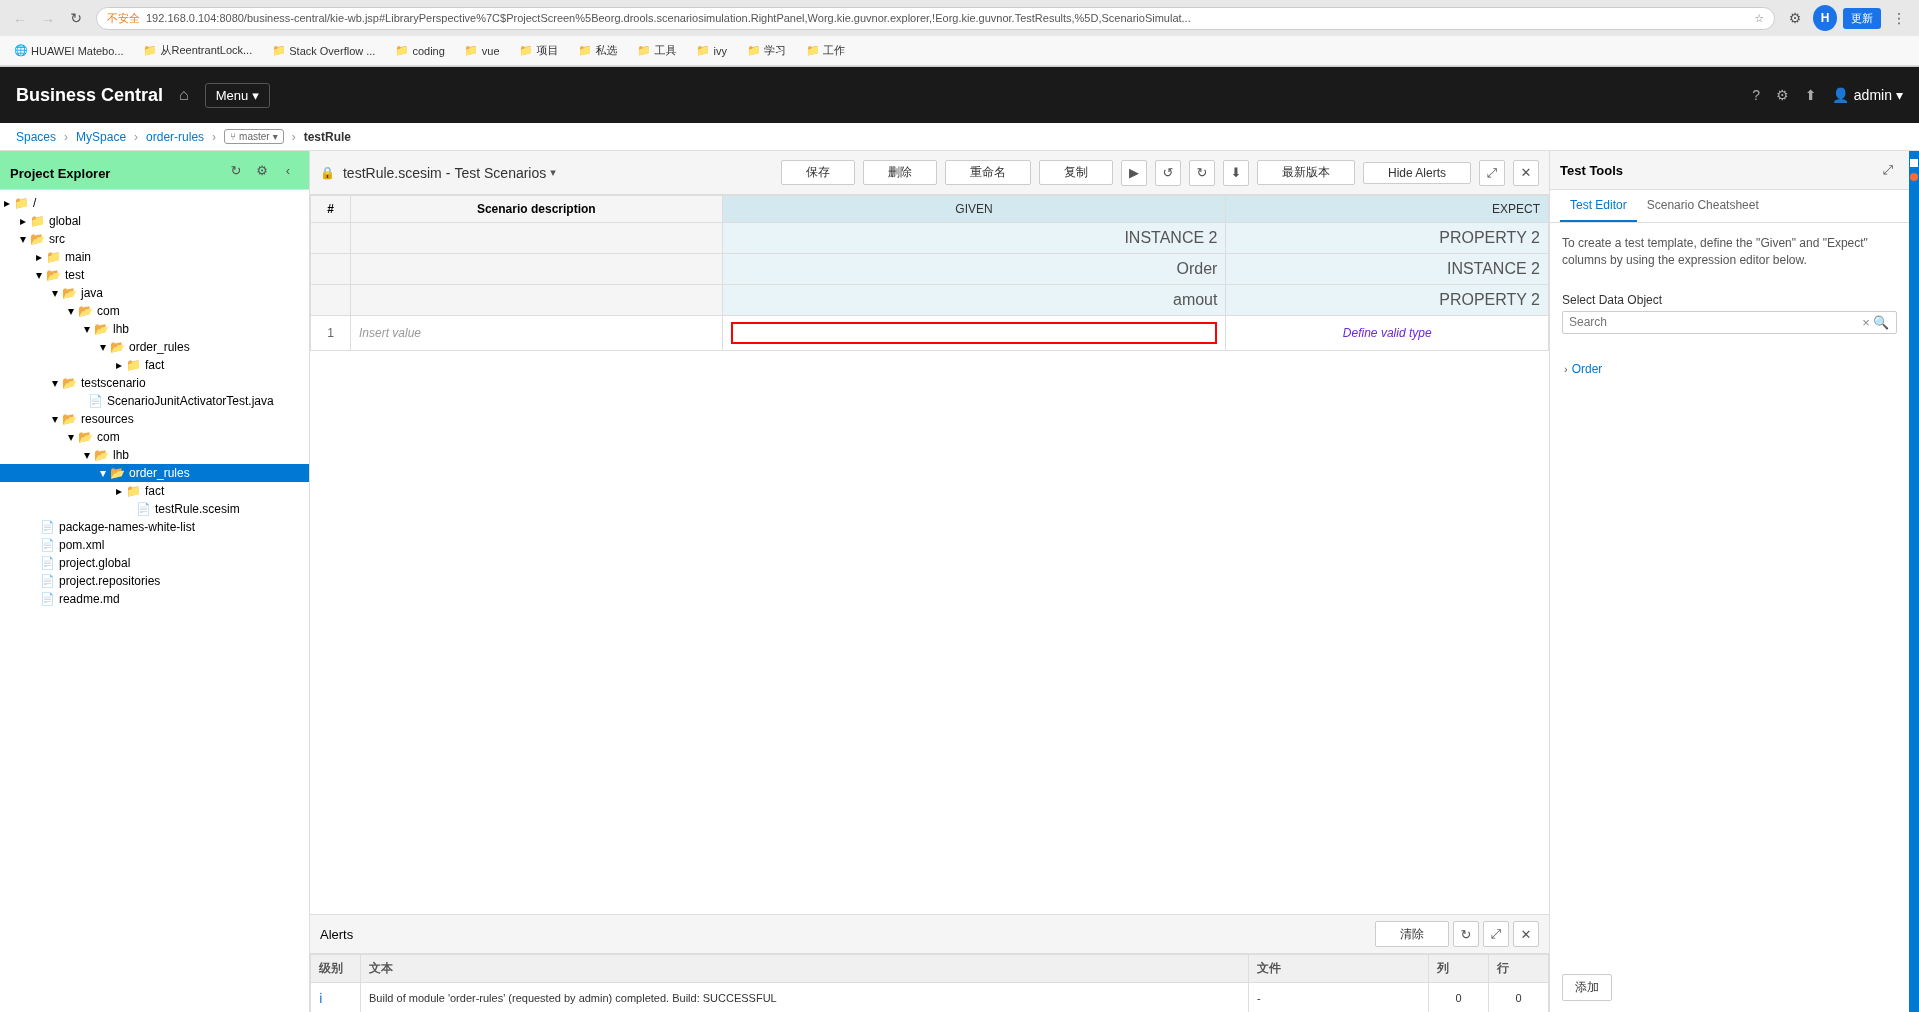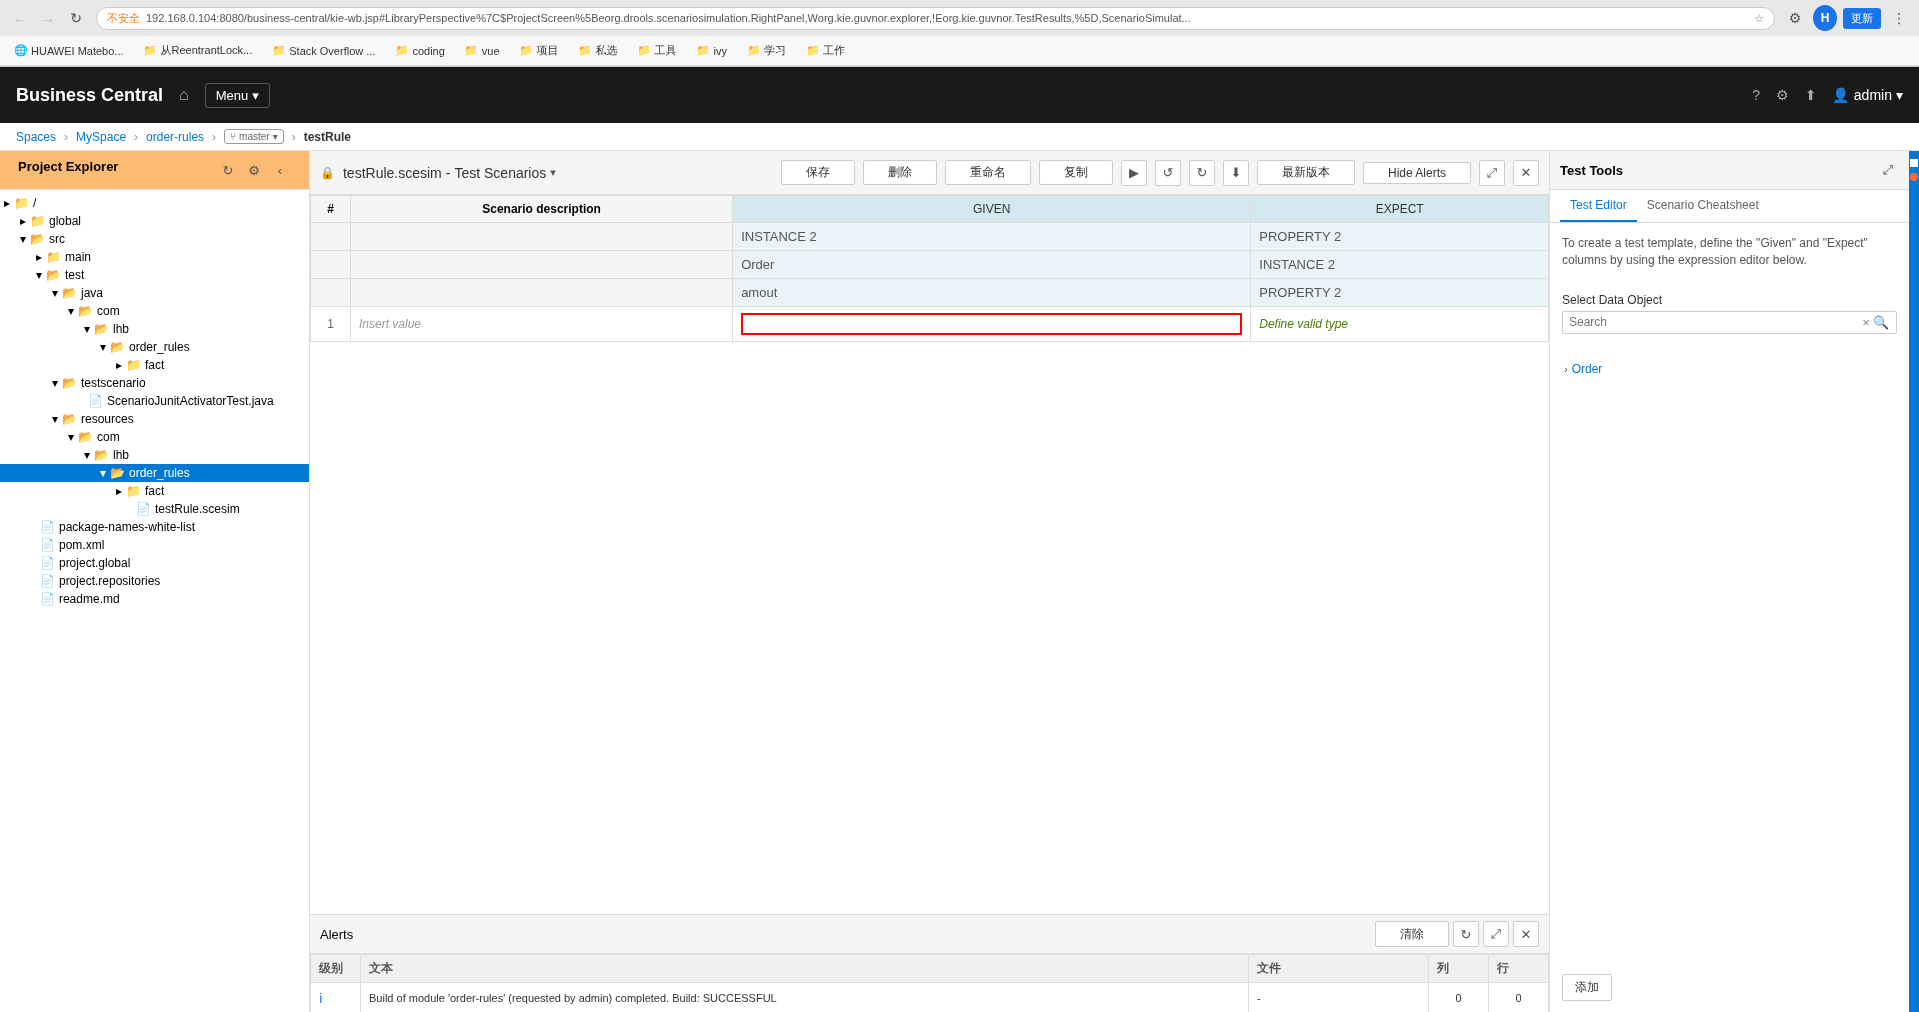--- a/index.html
+++ b/index.html
@@ -39,21 +39,21 @@
     .breadcrumb a { color: #0078d4; text-decoration: none; }
     .breadcrumb .sep { color: #999; }
     .breadcrumb .current { color: #333; font-weight: bold; }
     .branch-badge { background: transparent; border: 1px solid #999; border-radius: 3px; padding: 1px 5px; font-size: 10px; color: #666; display: flex; align-items: center; gap: 3px; cursor: pointer; }
 
     
     .main-layout { display: flex; height: calc(1012px - 36px - 30px - 56px - 28px); }
 
     
     .project-explorer { width: 310px; min-width: 310px; background: white; border-right: 1px solid #ddd; display: flex; flex-direction: column; }
-    .explorer-header { display: flex; align-items: flex-start; padding: 8px 18px; border-bottom: 1px solid #ddd; background: #fdba74; }
+    .explorer-header { display: flex; align-items: flex-end; padding: 8px 10px; border-bottom: 1px solid #ddd; background: #86efac; }
     .explorer-title { font-weight: bold; font-size: 13px; flex: 1; }
     .explorer-actions { display: flex; gap: 4px; }
     .explorer-btn { width: 22px; height: 22px; border: none; background: transparent; cursor: pointer; color: #555; font-size: 13px; display: flex; align-items: center; justify-content: center; border-radius: 2px; }
     .explorer-tree { flex: 1; overflow-y: auto; padding: 4px 0; }
     .tree-item { display: flex; align-items: center; padding: 2px 4px; cursor: pointer; user-select: none; white-space: nowrap; }
     .tree-item.selected { background: #0078d4; color: white; }
     .tree-indent { display: inline-block; }
     .tree-icon { margin-right: 4px; font-size: 12px; }
     .folder-icon { color: #5f9ea0; }
     .file-icon { color: #666; }
@@ -74,27 +74,27 @@
     
     .tabs { display: flex; align-items: center; border-bottom: 1px solid #ddd; background: white; padding: 0 10px; }
     .tab { padding: 8px 12px; cursor: pointer; font-size: 13px; color: #666; border-bottom: 2px solid transparent; }
     .tab.active { color: #0078d4; border-bottom: 2px solid #0078d4; font-weight: 500; }
 
     
     .scenario-content { flex: 1; overflow-y: auto; background: white; }
     .scenario-table { width: 100%; border-collapse: collapse; }
     .scenario-table th, .scenario-table td { border: 1px solid #ddd; padding: 6px 8px; font-size: 12px; }
     .scenario-table .given-header { background: #d4e8f0; text-align: center; font-weight: 500; color: #333; }
-    .scenario-table .expect-header { background: #d4e8f0; text-align: center; font-weight: 500; color: #333; }
-    .scenario-table .subheader { background: #e8f4f8; text-align: left; font-size: 13px; color: #555; }
+    .scenario-table .expect-header { background: #d4e8f0; text-align: right; font-weight: 500; color: #333; }
+    .scenario-table .subheader { background: #e8f4f8; text-align: right; font-size: 16px; color: #555; }
     .scenario-table .row-num { text-align: center; color: #666; width: 40px; }
     .scenario-table .desc-cell { color: #999; font-style: italic; }
     .scenario-table .value-cell { text-align: center; }
     .scenario-table .value-cell input { width: 100%; border: 2px solid red; padding: 2px 4px; font-size: 12px; outline: none; background: white; }
-    .scenario-table .define-cell { color: #4d7c0f; font-style: italic; }
+    .scenario-table .define-cell { color: #6d28d9; font-style: italic; text-align: center; }
 
     
     .alerts-panel { border-top: 1px solid #ddd; background: white; }
     .alerts-header { display: flex; align-items: center; padding: 6px 10px; background: #f5f5f5; border-bottom: 1px solid #ddd; }
     .alerts-title { font-size: 13px; font-weight: 500; flex: 1; }
     .alerts-actions { display: flex; gap: 4px; }
     .alert-table { width: 100%; border-collapse: collapse; }
     .alert-table th { background: #f0f0f0; border: 1px solid #ddd; padding: 5px 8px; font-size: 12px; text-align: left; color: #555; }
     .alert-table td { border: 1px solid #ddd; padding: 5px 8px; font-size: 11px; color: #333; }
     .alert-col-type { width: 50px; }

